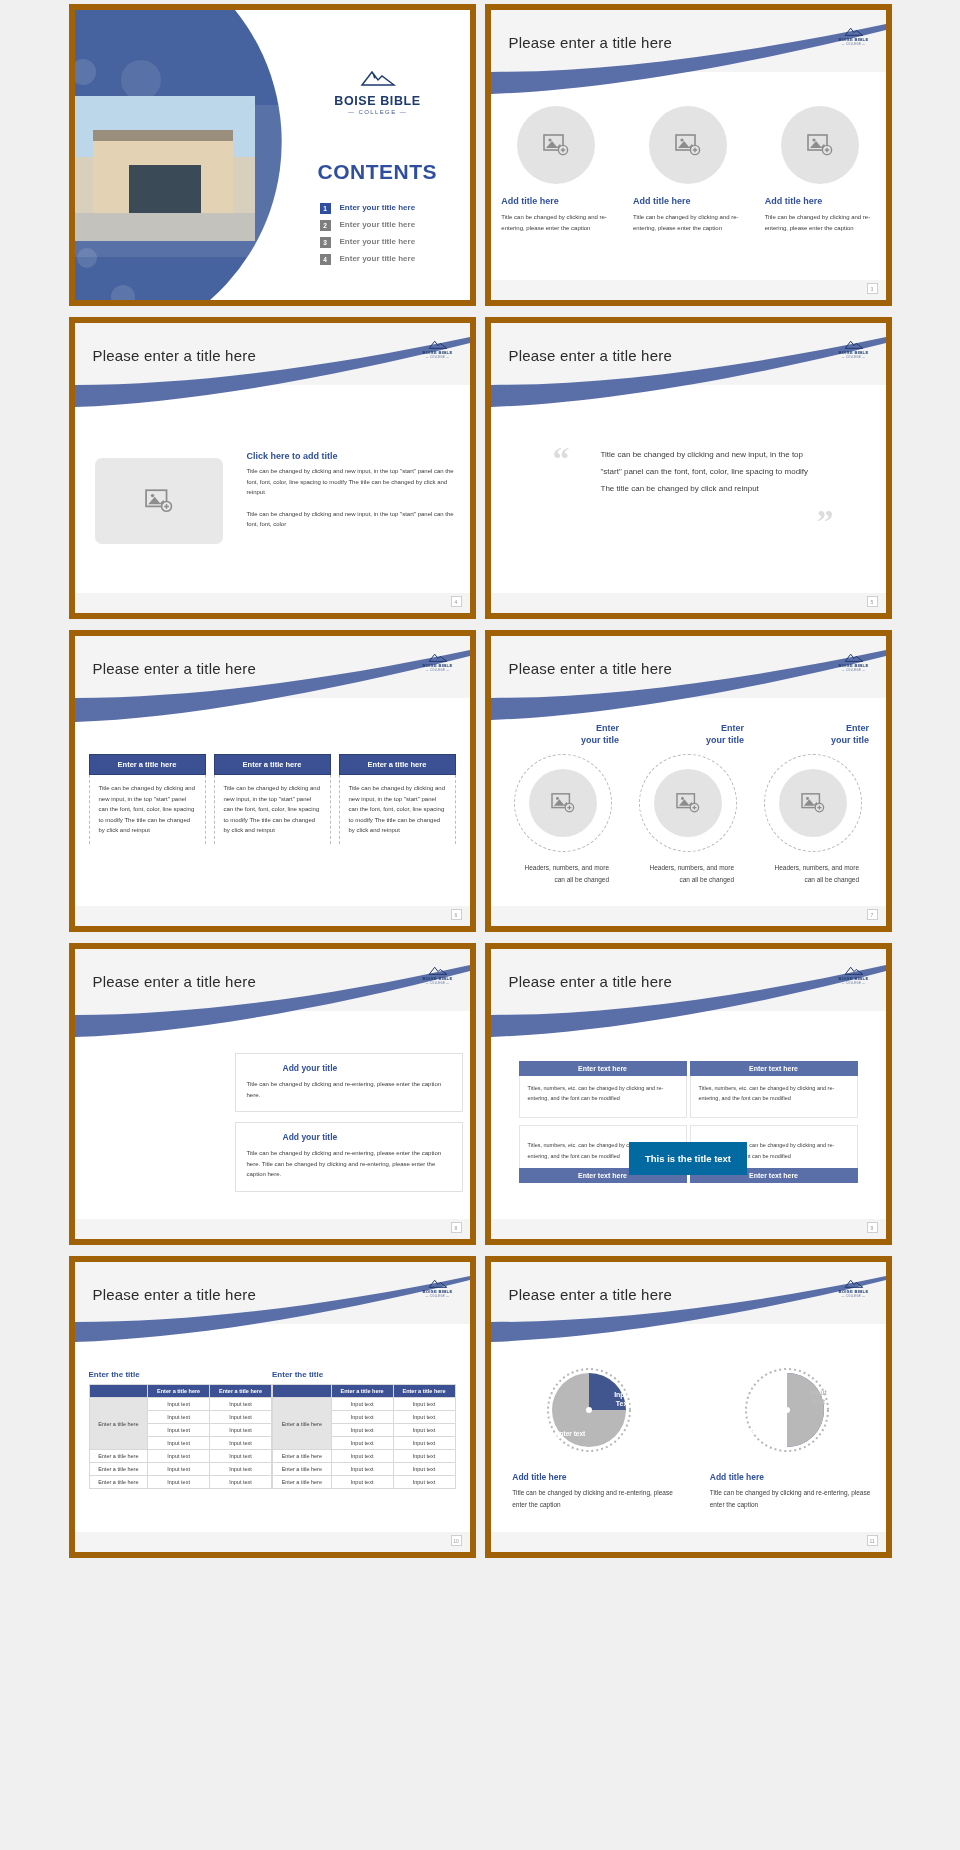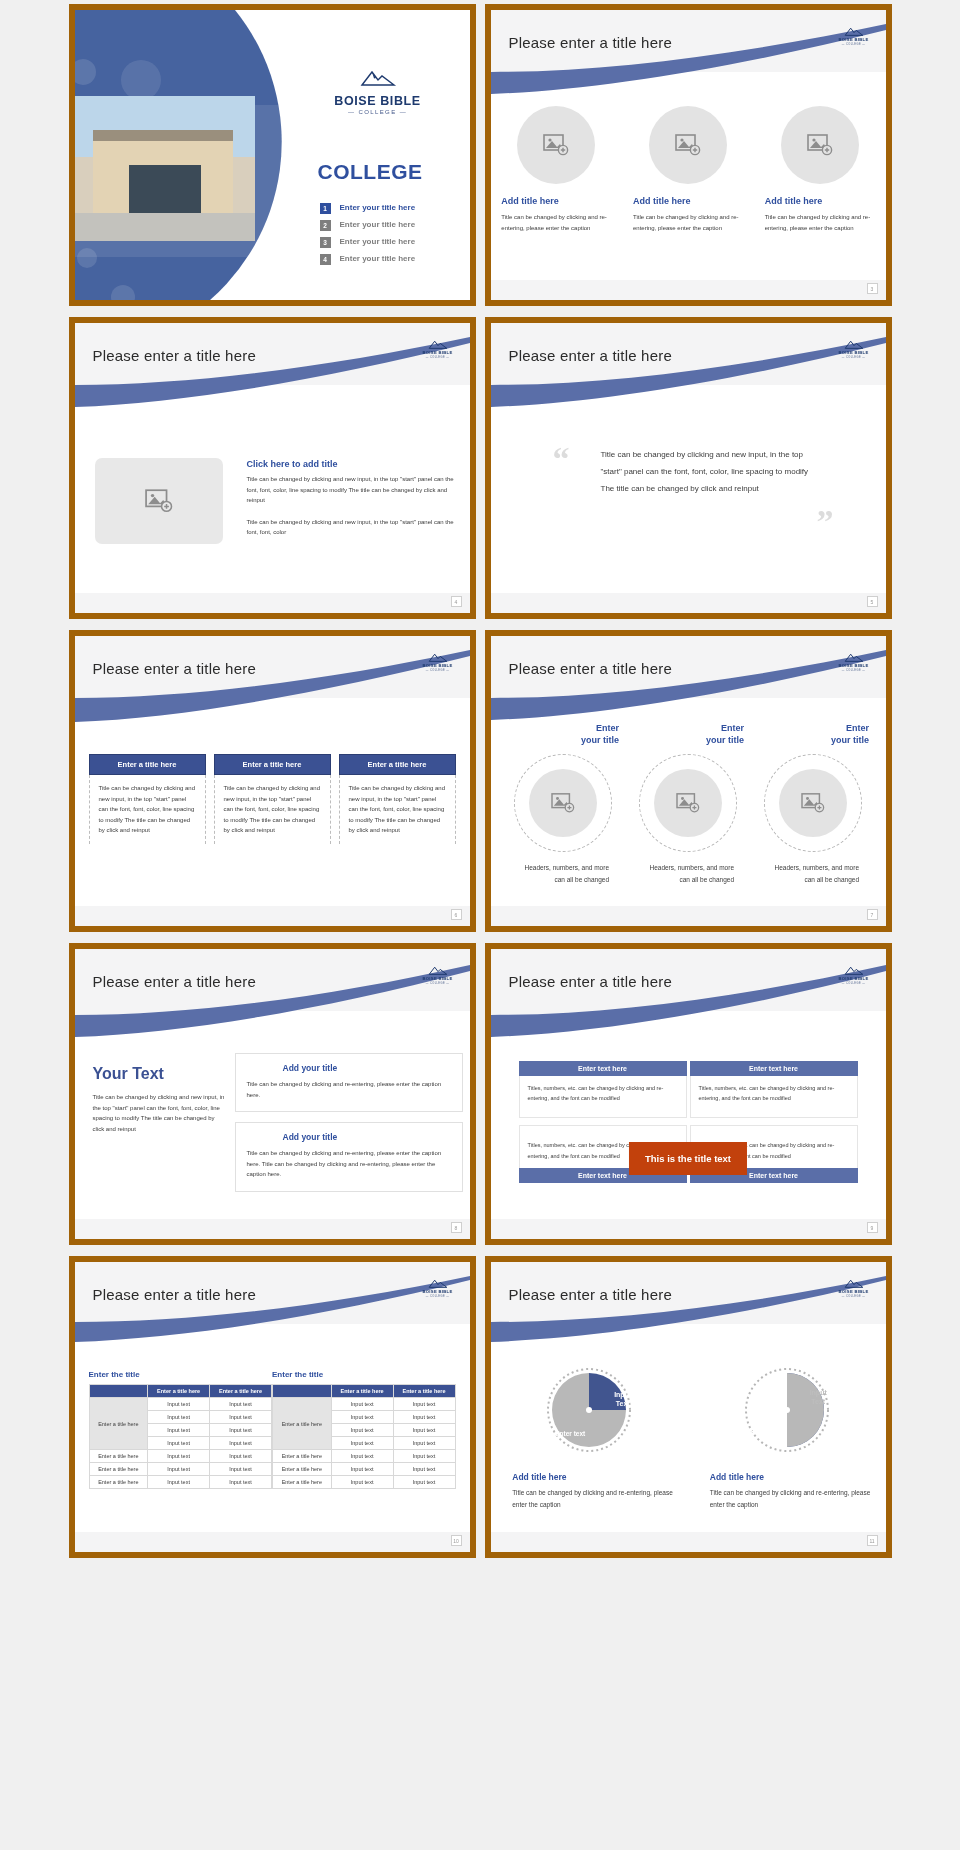--- a/index.html
+++ b/index.html
@@ -99,21 +99,21 @@
   .ph-box { background:#e8e8e8; border-radius:7px; display:flex; align-items:center; justify-content:center; }
   .blue-title { color:#2f4f9e; font-weight:bold; }
   .body-txt { font-size:6px; color:#3c3c3c; line-height:1.75; }
   
   .s2wrap { position:absolute; left:0; top:96px; width:100%; display:flex; justify-content:space-around; }
   .s2col { width:110px; text-align:left; }
   .s2col .circ { width:78px; height:78px; margin:0 auto 12px; }
   .s2col h4 { font-size:9px; margin-bottom:6px; }
   
   .s3img { position:absolute; left:20px; top:135px; width:128px; height:86px; }
-  .s3txt { position:absolute; left:172px; top:136px; width:220px; }
+  .s3txt { position:absolute; left:172px; top:128px; width:220px; }
   .s3txt h4 { font-size:9px; margin-bottom:5px; }
   
   .qmark { color:#dcdcdc; font-size:34px; font-weight:bold; line-height:.8; font-family:"Liberation Serif", serif;}
   .s4q1 { position:absolute; left:62px; top:122px; }
   .s4q2 { position:absolute; right:52px; top:185px; }
   .s4txt { position:absolute; left:110px; top:124px; width:215px; font-size:8px; color:#3c3c3c; line-height:2.1; }
   
   .s5wrap { position:absolute; left:14px; top:118px; right:14px; display:flex; justify-content:space-between; }
   .s5card { width:117px; }
   .s5head {
@@ -142,21 +142,21 @@
   .s8row { display:flex; justify-content:space-between; }
   .s8cell { width:168px; margin-bottom:7px; }
   .s8bar {
     background:#5a6ea8; color:#fff; font-size:7px; font-weight:bold;
     text-align:center; padding:4px 0;
   }
   .s8txt { border:1px solid #e5e5e5; border-top:none; padding:7px 8px 14px; font-size:5.5px; color:#3c3c3c; line-height:1.85; }
   .s8txt.flip { border-bottom:none; border-top:1px solid #e5e5e5; padding:14px 8px 7px; }
   .s8center {
     position:absolute; left:50%; top:193px; transform:translateX(-50%);
-    background:#c2410c; color:#fff; font-size:9.5px; font-weight:bold;
+    background:#0369a1; color:#fff; font-size:9.5px; font-weight:bold;
     padding:11px 16px; text-align:center; white-space:nowrap; z-index:4;
   }
   
   .s9wrap { position:absolute; left:14px; top:108px; right:14px; display:flex; justify-content:space-between; }
   .s9blk { width:188px; }
   .s9blk h4 { font-size:8px; color:#2f4f9e; font-weight:bold; margin-bottom:5px; }
   table.t { border-collapse:collapse; width:100%; font-size:5.5px; color:#3c3c3c; }
   table.t td, table.t th { border:1px solid #d8d8d8; padding:3px 4px; font-weight:normal; }
   table.t th { background:#3b5193; color:#fff; font-size:5.5px; text-align:center; font-weight:bold; }
   table.t td.lbl { background:#e4e4e4; text-align:center; }
@@ -201,21 +201,21 @@
 
     <div class="brand-logo">
       <svg width="40" height="20" viewBox="0 0 40 20">
         <path d="M4 17 L14 4 L20 12 L24 8 L36 17 Z" fill="none" stroke="#1e3a6e" stroke-width="1.4"></path>
         <path d="M14 4 L18 10 L16 10.5 Z" fill="#1e3a6e"></path>
       </svg>
       <div class="bl-name">BOISE BIBLE</div>
       <div class="bl-sub">— COLLEGE —</div>
     </div>
 
-    <div class="contents-h">COLLEGE</div>
+    <div class="contents-h">CONTENTS</div>
 
     <div class="toc">
       <div class="toc-row a">
         <span class="toc-num a">1</span>
         <span class="toc-label">Enter your title here</span>
       </div>
       <div class="toc-row b">
         <span class="toc-num b">2</span>
         <span class="toc-label">Enter your title here</span>
       </div>
@@ -461,24 +461,20 @@
     </svg>
     <div class="hdr-title">Please enter a title here</div>
     <div class="logo-mini">
       <svg width="22" height="11" viewBox="0 0 40 20">
         <path d="M4 17 L14 4 L20 12 L24 8 L36 17 Z" fill="none" stroke="#1e3a6e" stroke-width="1.8"></path>
       </svg>
       <div class="nm">BOISE BIBLE</div>
       <div class="sb">— COLLEGE —</div>
     </div>
 
-    <div class="s7left">
-      <h2>Your Text</h2>
-      <p class="body-txt">Title can be changed by clicking and new input, in the top "start" panel can the font, font, color, line spacing to modify The title can be changed by click and reinput</p>
-    </div>
     <div class="s7right">
       <div class="s7box">
         <h4>Add your title</h4>
         <p class="body-txt">Title can be changed by clicking and re-entering, please enter the caption here.</p>
       </div>
       <div class="s7box">
         <h4>Add your title</h4>
         <p class="body-txt">Title can be changed by clicking and re-entering, please enter the caption here. Title can be changed by clicking and re-entering, please enter the caption here.</p>
       </div>
     </div>

